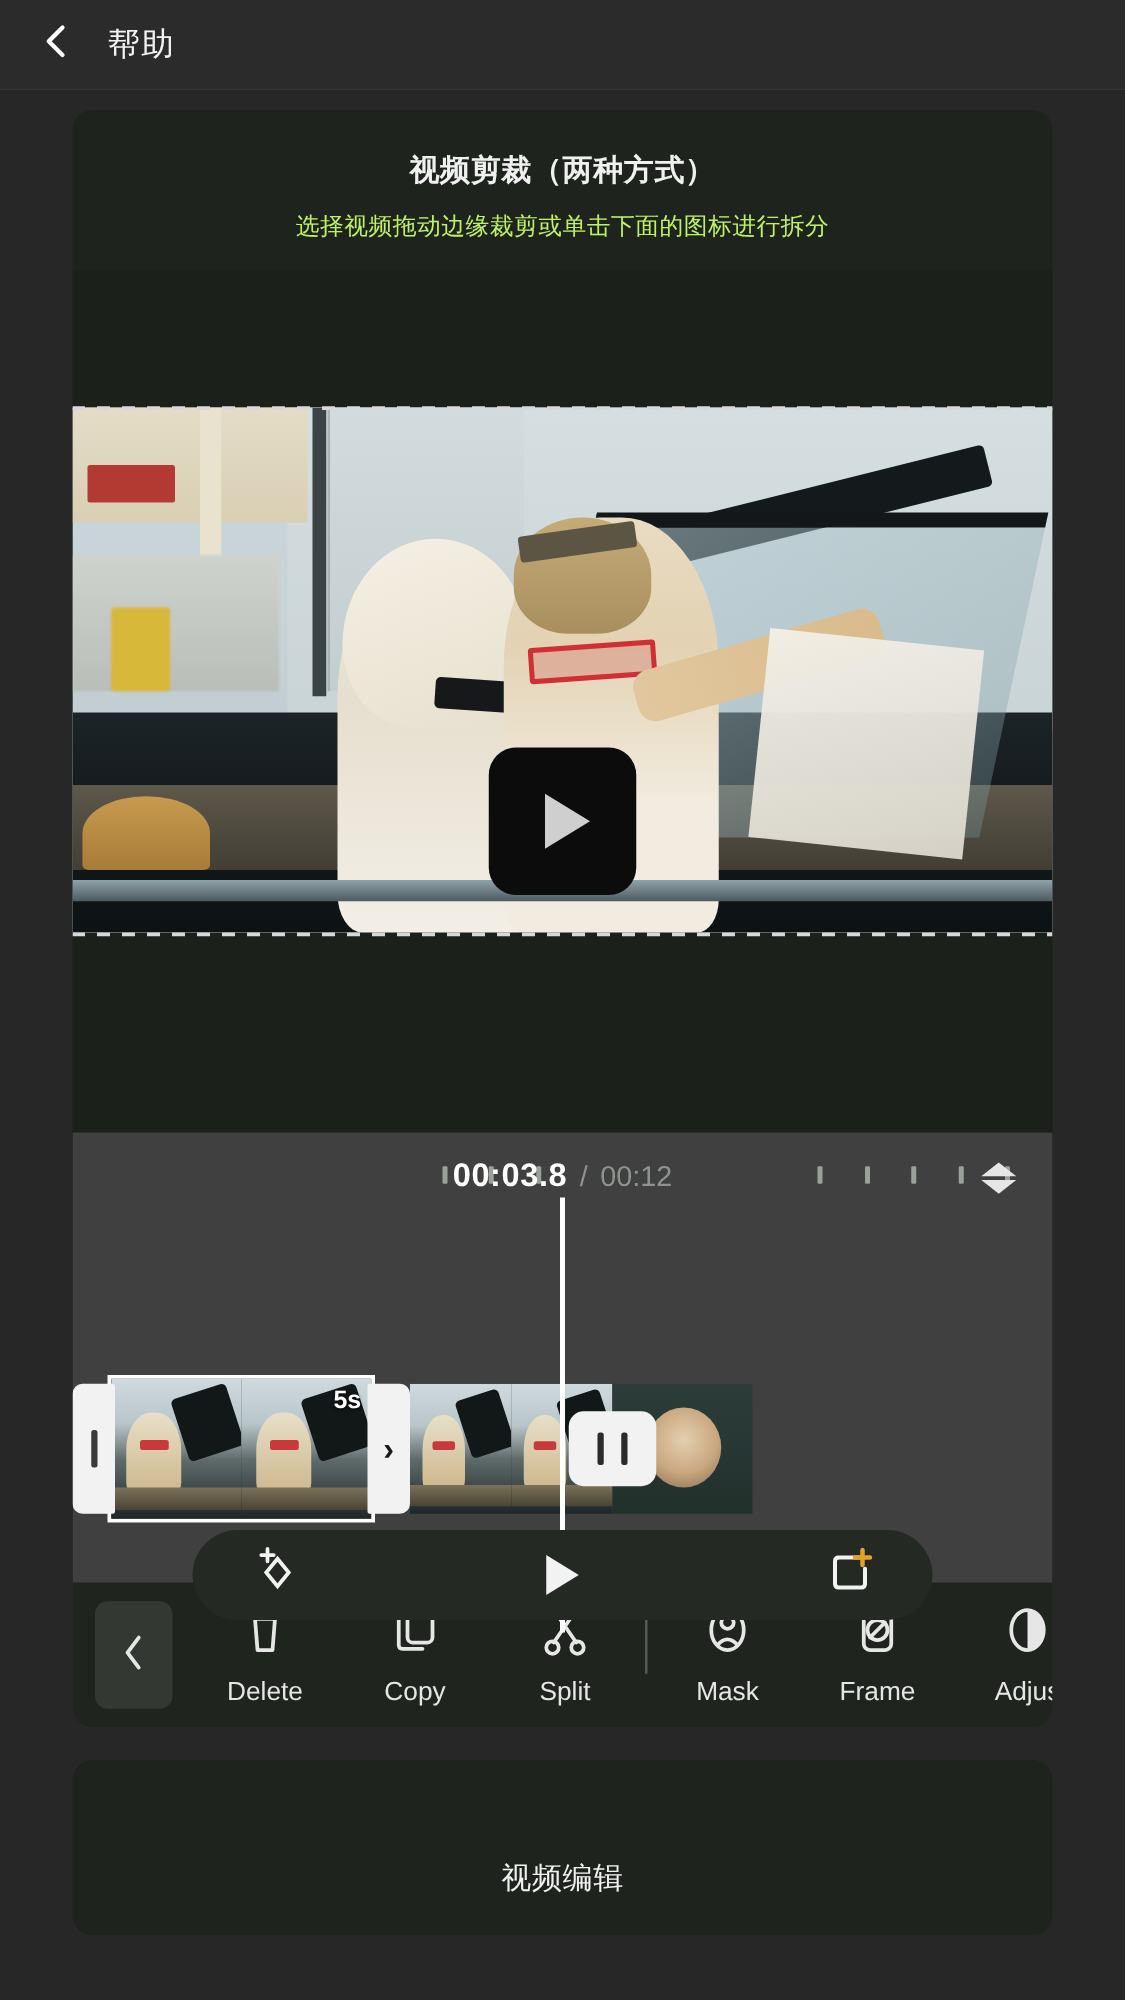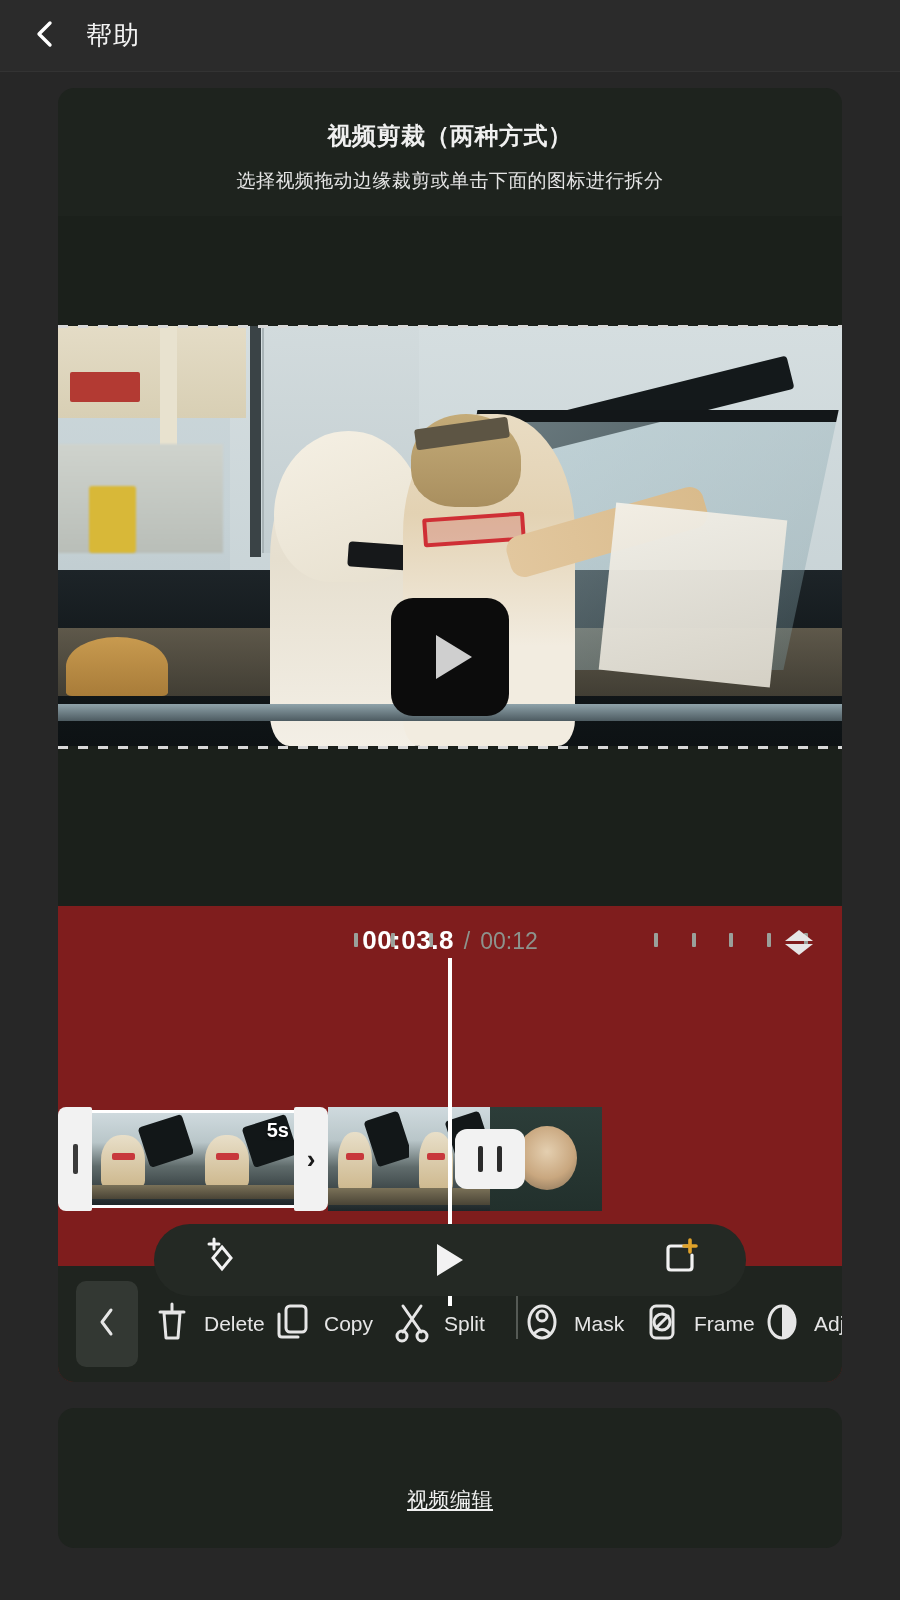--- a/index.html
+++ b/index.html
@@ -34,21 +34,21 @@
     background: #1e231e;
     border-radius: 16px;
     overflow: hidden;
     position: relative;
   }
   .card-head { padding: 32px 20px 22px; text-align: center; }
   .card-title {
     color: #f0f0f0; font-size: 24px; letter-spacing: .5px; font-weight: bold;
   }
   .card-sub {
-    color: #e5e5e5; font-size: 19px; margin-top: 16px; letter-spacing: .4px;
+    color: #bef264; font-size: 19px; margin-top: 16px; letter-spacing: .4px;
   }
 
   
   .preview {
     position: relative;
     height: 690px;
     background: #1b201b;
   }
   .dash-line {
     position: absolute; left: 0; right: 0; height: 3px;
@@ -187,21 +187,21 @@
   }
   .play-overlay .tri {
     width: 0; height: 0;
     border-left: 36px solid #cfcfcf;
     border-top: 22px solid transparent;
     border-bottom: 22px solid transparent;
     margin-left: 8px;
   }
 
   
-  .timeline { background: #7f1d1d; padding-top: 8px; position: relative; }
+  .timeline { background: #404040; padding-top: 8px; position: relative; }
 
   .ruler {
     height: 52px; position: relative;
     display: flex; align-items: center; justify-content: center;
   }
   .tick {
     position: absolute; width: 4px; height: 14px;
     background: #9aa09a; border-radius: 1px; top: 19px;
   }
   .time-wrap { display: flex; align-items: baseline; gap: 10px; z-index:2; }
@@ -254,21 +254,21 @@
     background: #f2f2f2;
   }
   .trim-right .chev { color: #1a1a1a; font-size: 26px; font-weight: bold; line-height: 1; }
 
   .clip {
     height: 104px; position: relative; overflow: hidden;
     background: #2a3230;
   }
   .clip-selected {
     border: 3px solid #ffffff;
-    height: 98px;
+    height: 118px;
   }
   .clip-thumbs { display: flex; height: 100%; }
   .thumb {
     width: 105px; height: 100%;
     background: linear-gradient(180deg,#cfdade 0%,#b9c6c9 32%,#5f6b6b 58%,#1e2629 100%);
     position: relative; overflow: hidden;
   }
   .thumb::before {
     content:''; position:absolute; left:12%; top:24%; width:42%; height:58%;
     background: linear-gradient(180deg,#e8dfc9,#cdb78c);
@@ -334,36 +334,36 @@
     background: #333833; border-radius: 10px;
     display: flex; align-items: center; justify-content: center;
     margin-left: 18px; cursor: pointer; z-index: 3;
   }
   .collapse-btn svg { width: 18px; height: 30px; }
   .tools {
     display: flex; align-items: center; flex: 1; padding-left: 14px;
   }
   .tool {
     width: 120px; min-width: 120px;
-    display: flex; flex-direction: row; align-items: center; gap: 12px;
+    display: flex; flex-direction: column; align-items: center; gap: 12px;
     cursor: pointer;
   }
   .tool svg { width: 40px; height: 42px; }
   .tool-label { color: #e6e6e6; font-size: 21px; }
   .tool-divider {
     width: 2px; height: 52px; background: #555a55; margin: 0 4px 22px;
   }
 
   
   .card2 {
     margin-top: 26px; background: #1e231e; border-radius: 16px;
     height: 140px; display: flex; align-items: flex-start;
     justify-content: center; padding-top: 78px;
   }
-  .card2-title { color: #f0f0f0; font-size: 21px; letter-spacing: .5px; text-decoration: underline; }
+  .card2-title { color: #f0f0f0; font-size: 24px; letter-spacing: .5px; }
 </style>
 </head>
 <body>
 
 <div class="header">
   <div class="back-btn">
     <span>
       <svg viewBox="0 0 22 28">
           <path d="M17 3 L6 14 L17 25" fill="none" stroke="#ffffff" stroke-width="3.4" stroke-linecap="round" stroke-linejoin="round"></path>
         </svg>

